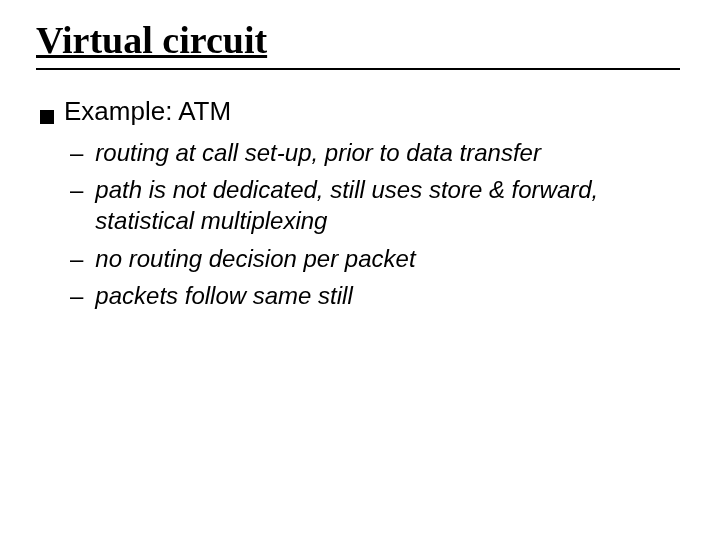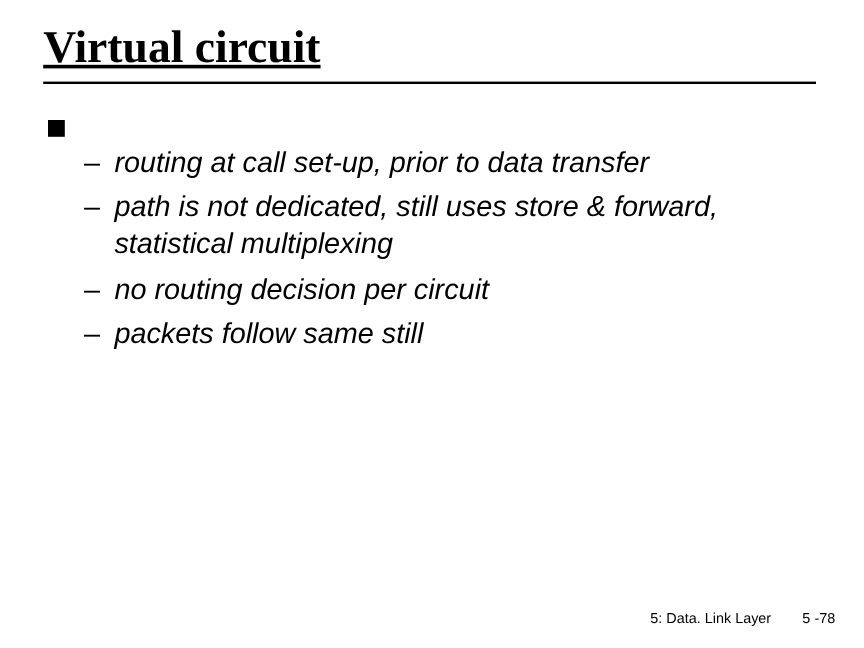--- a/index.html
+++ b/index.html
@@ -17,38 +17,35 @@
 </style>
 </head>
 <body>
 
 <div class="slide">
   <h1 class="title">Virtual circuit</h1>
   <hr class="rule">
 
   <div class="top-item">
     <span class="box-bullet"></span>
+    <span>Example: ATM</span>
   </div>
 
   <ul class="sublist">
     <li>
       <span class="dash">–</span>
       <span class="txt">routing at call set-up, prior to data transfer</span>
     </li>
     <li>
       <span class="dash">–</span>
       <span class="txt">path is not dedicated, still uses store &amp; forward, statistical multiplexing</span>
     </li>
     <li>
       <span class="dash">–</span>
-      <span class="txt">no routing decision per circuit</span>
+      <span class="txt">no routing decision per packet</span>
     </li>
     <li>
       <span class="dash">–</span>
       <span class="txt">packets follow same still</span>
     </li>
   </ul>
 
-  <div class="footer">
-    <span>5: Data. Link Layer</span>
-    <span>5 -78</span>
-  </div>
 </div>
 
 </body></html>

